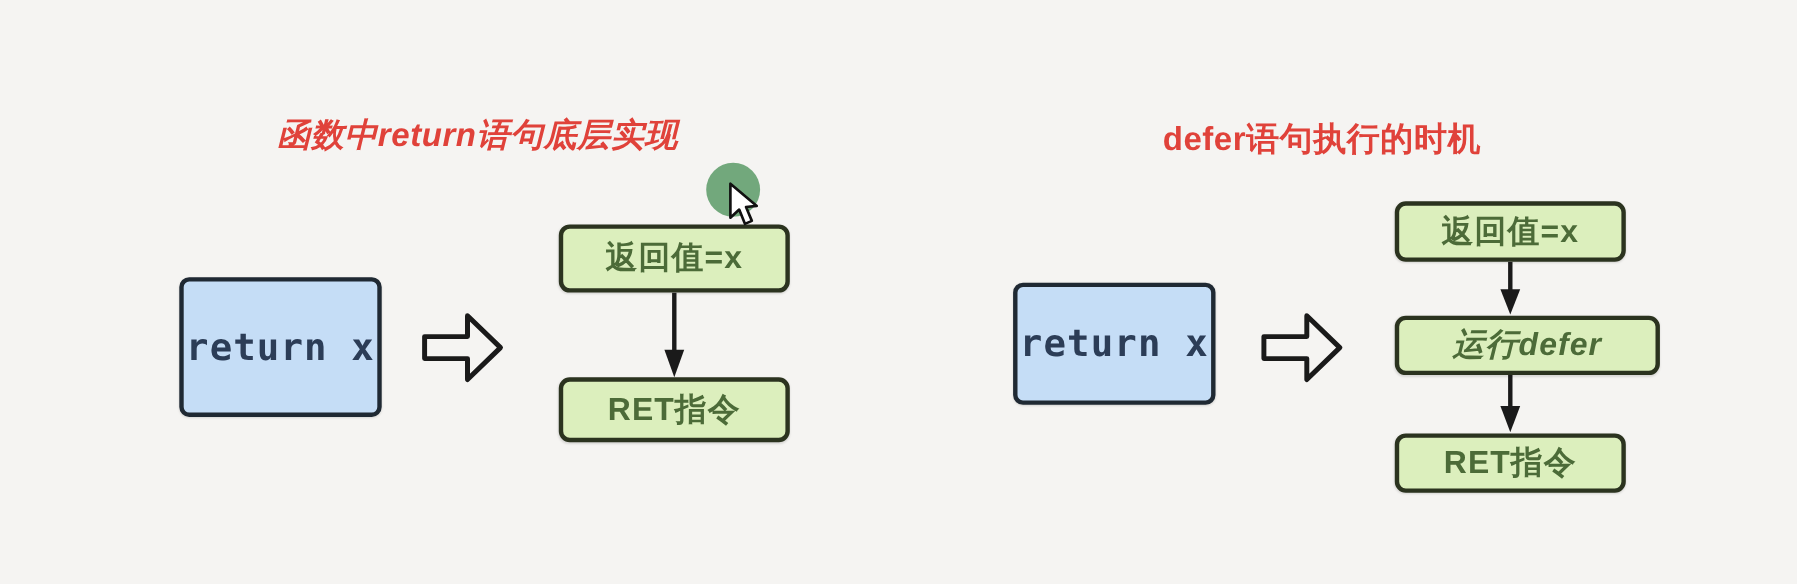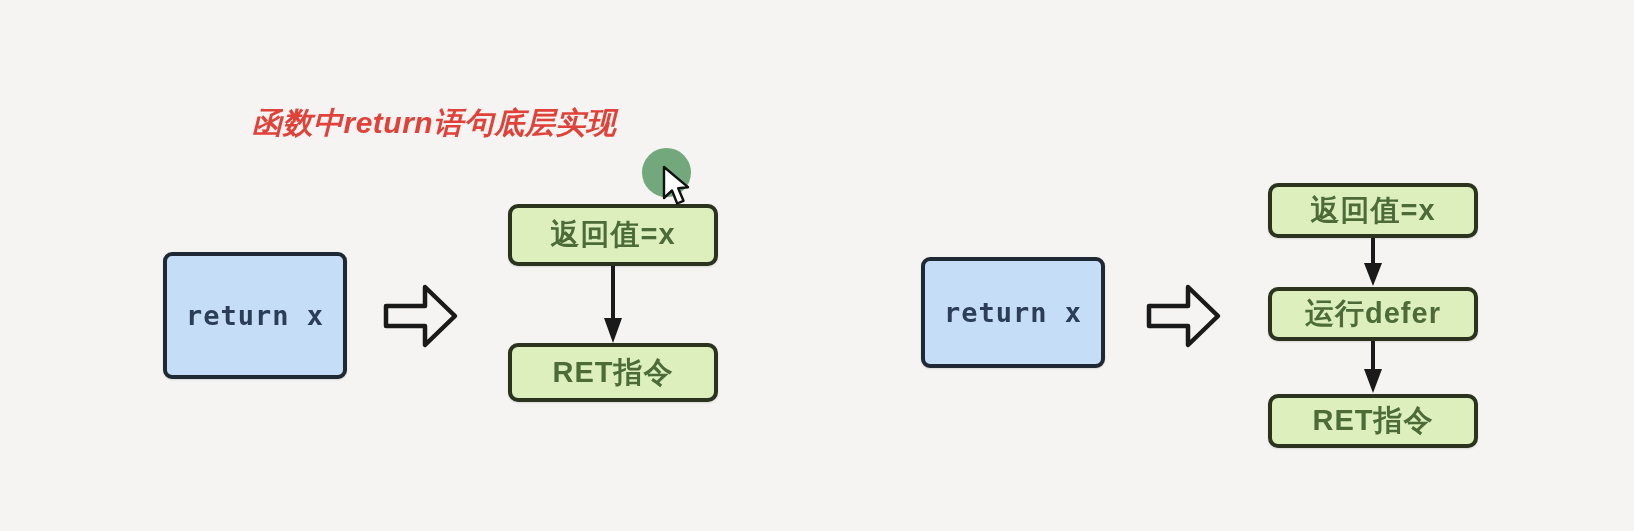--- a/index.html
+++ b/index.html
@@ -28,21 +28,21 @@
     justify-content: center;
     white-space: nowrap;
     box-shadow: 0 1px 2px rgba(0,0,0,0.12);
   }
   .box.blue {
     background: var(--source-box-fill, #c5ddf6);
     border: 4px solid var(--source-box-border, #1f2933);
     border-radius: 9px;
     color: var(--source-box-text, #2c3d57);
     font-family: "DejaVu Sans Mono", monospace;
-    font-size: 27px;
+    font-size: 34px;
     font-weight: bold;
     letter-spacing: 1px;
     align-items: center;
   }
   .box.green {
     background: var(--step-box-fill, #dcefbd);
     border: 4px solid var(--step-box-border, #2b331f);
     border-radius: 10px;
     color: var(--step-box-text, #4c6b38);
     font-size: 29px;
@@ -96,39 +96,40 @@
 
   <div class="box green" style="left:508px; top:343px; width:210px; height:59px;">
     <span>RET指令</span>
   </div>
 
   <div class="click-dot" style="left:642px; top:148px; width:49px; height:49px;"></div>
   <svg class="abs cursor-arrow" style="left:662px; top:165px;" width="32" height="46" viewBox="0 0 32 46">
     <path d="M2,2 L2,33 L10,25.5 L15.2,38.5 L21.5,35.8 L16.2,23.2 L26,22.2 Z"></path>
   </svg>
 
+  <h2 class="title" style="left:1057px; top:106px;">defer语句执行的时机</h2>
 
   <div class="box blue" style="left:921px; top:257px; width:184px; height:111px;">
     <span>return x</span>
   </div>
 
   <svg class="abs outline-arrow" style="left:1146px; top:280px;" width="76" height="72" viewBox="0 0 76 72">
     <polygon points="3,26 42,26 42,7 72,36 42,65 42,46 3,46"></polygon>
   </svg>
 
   <div class="box green" style="left:1268px; top:183px; width:210px; height:55px;">
     <span>返回值=x</span>
   </div>
 
   <svg class="abs connector" style="left:1362px; top:238px;" width="22" height="49" viewBox="0 0 22 49">
     <line x1="11" y1="0" x2="11" y2="27"></line>
     <polygon points="2,25 20,25 11,48"></polygon>
   </svg>
 
-  <div class="box green" style="left:1268px; top:287px; width:210px; height:54px;">
+  <div class="box green" style="left:1268px; top:287px; width:241px; height:54px;font-style:italic;">
     <span>运行defer</span>
   </div>
 
   <svg class="abs connector" style="left:1362px; top:341px;" width="22" height="53" viewBox="0 0 22 53">
     <line x1="11" y1="0" x2="11" y2="30"></line>
     <polygon points="2,28 20,28 11,52"></polygon>
   </svg>
 
   <div class="box green" style="left:1268px; top:394px; width:210px; height:54px;">
     <span>RET指令</span>

